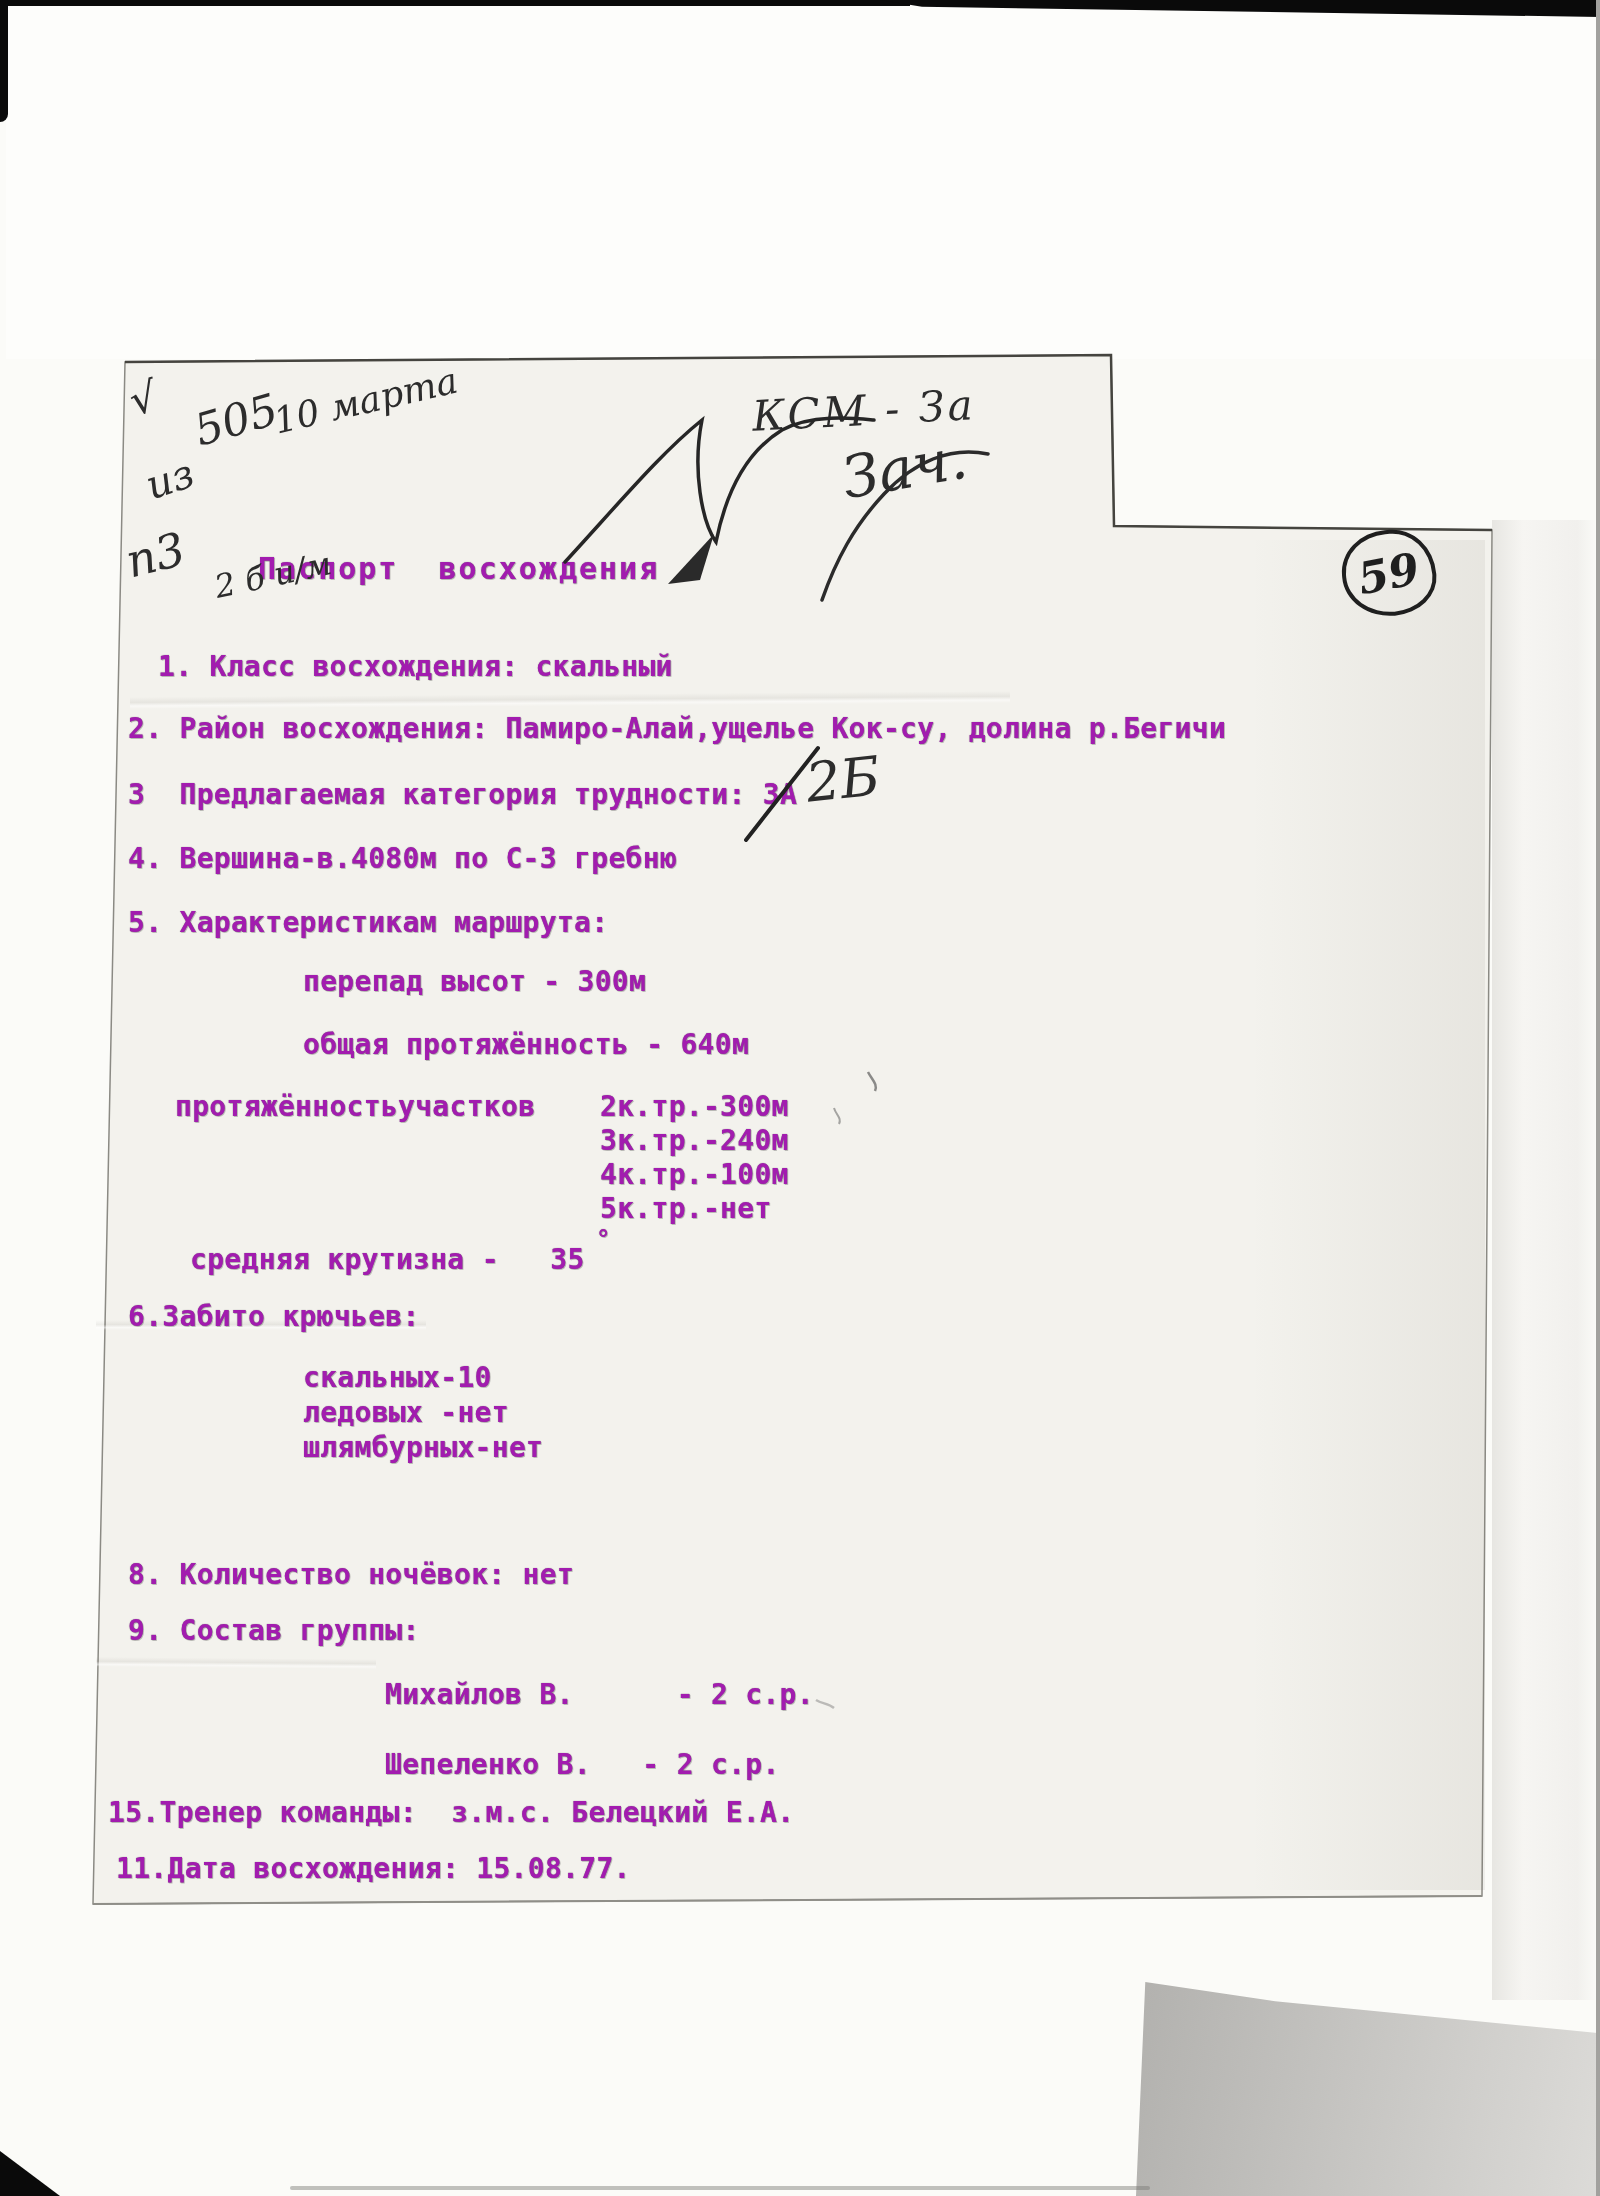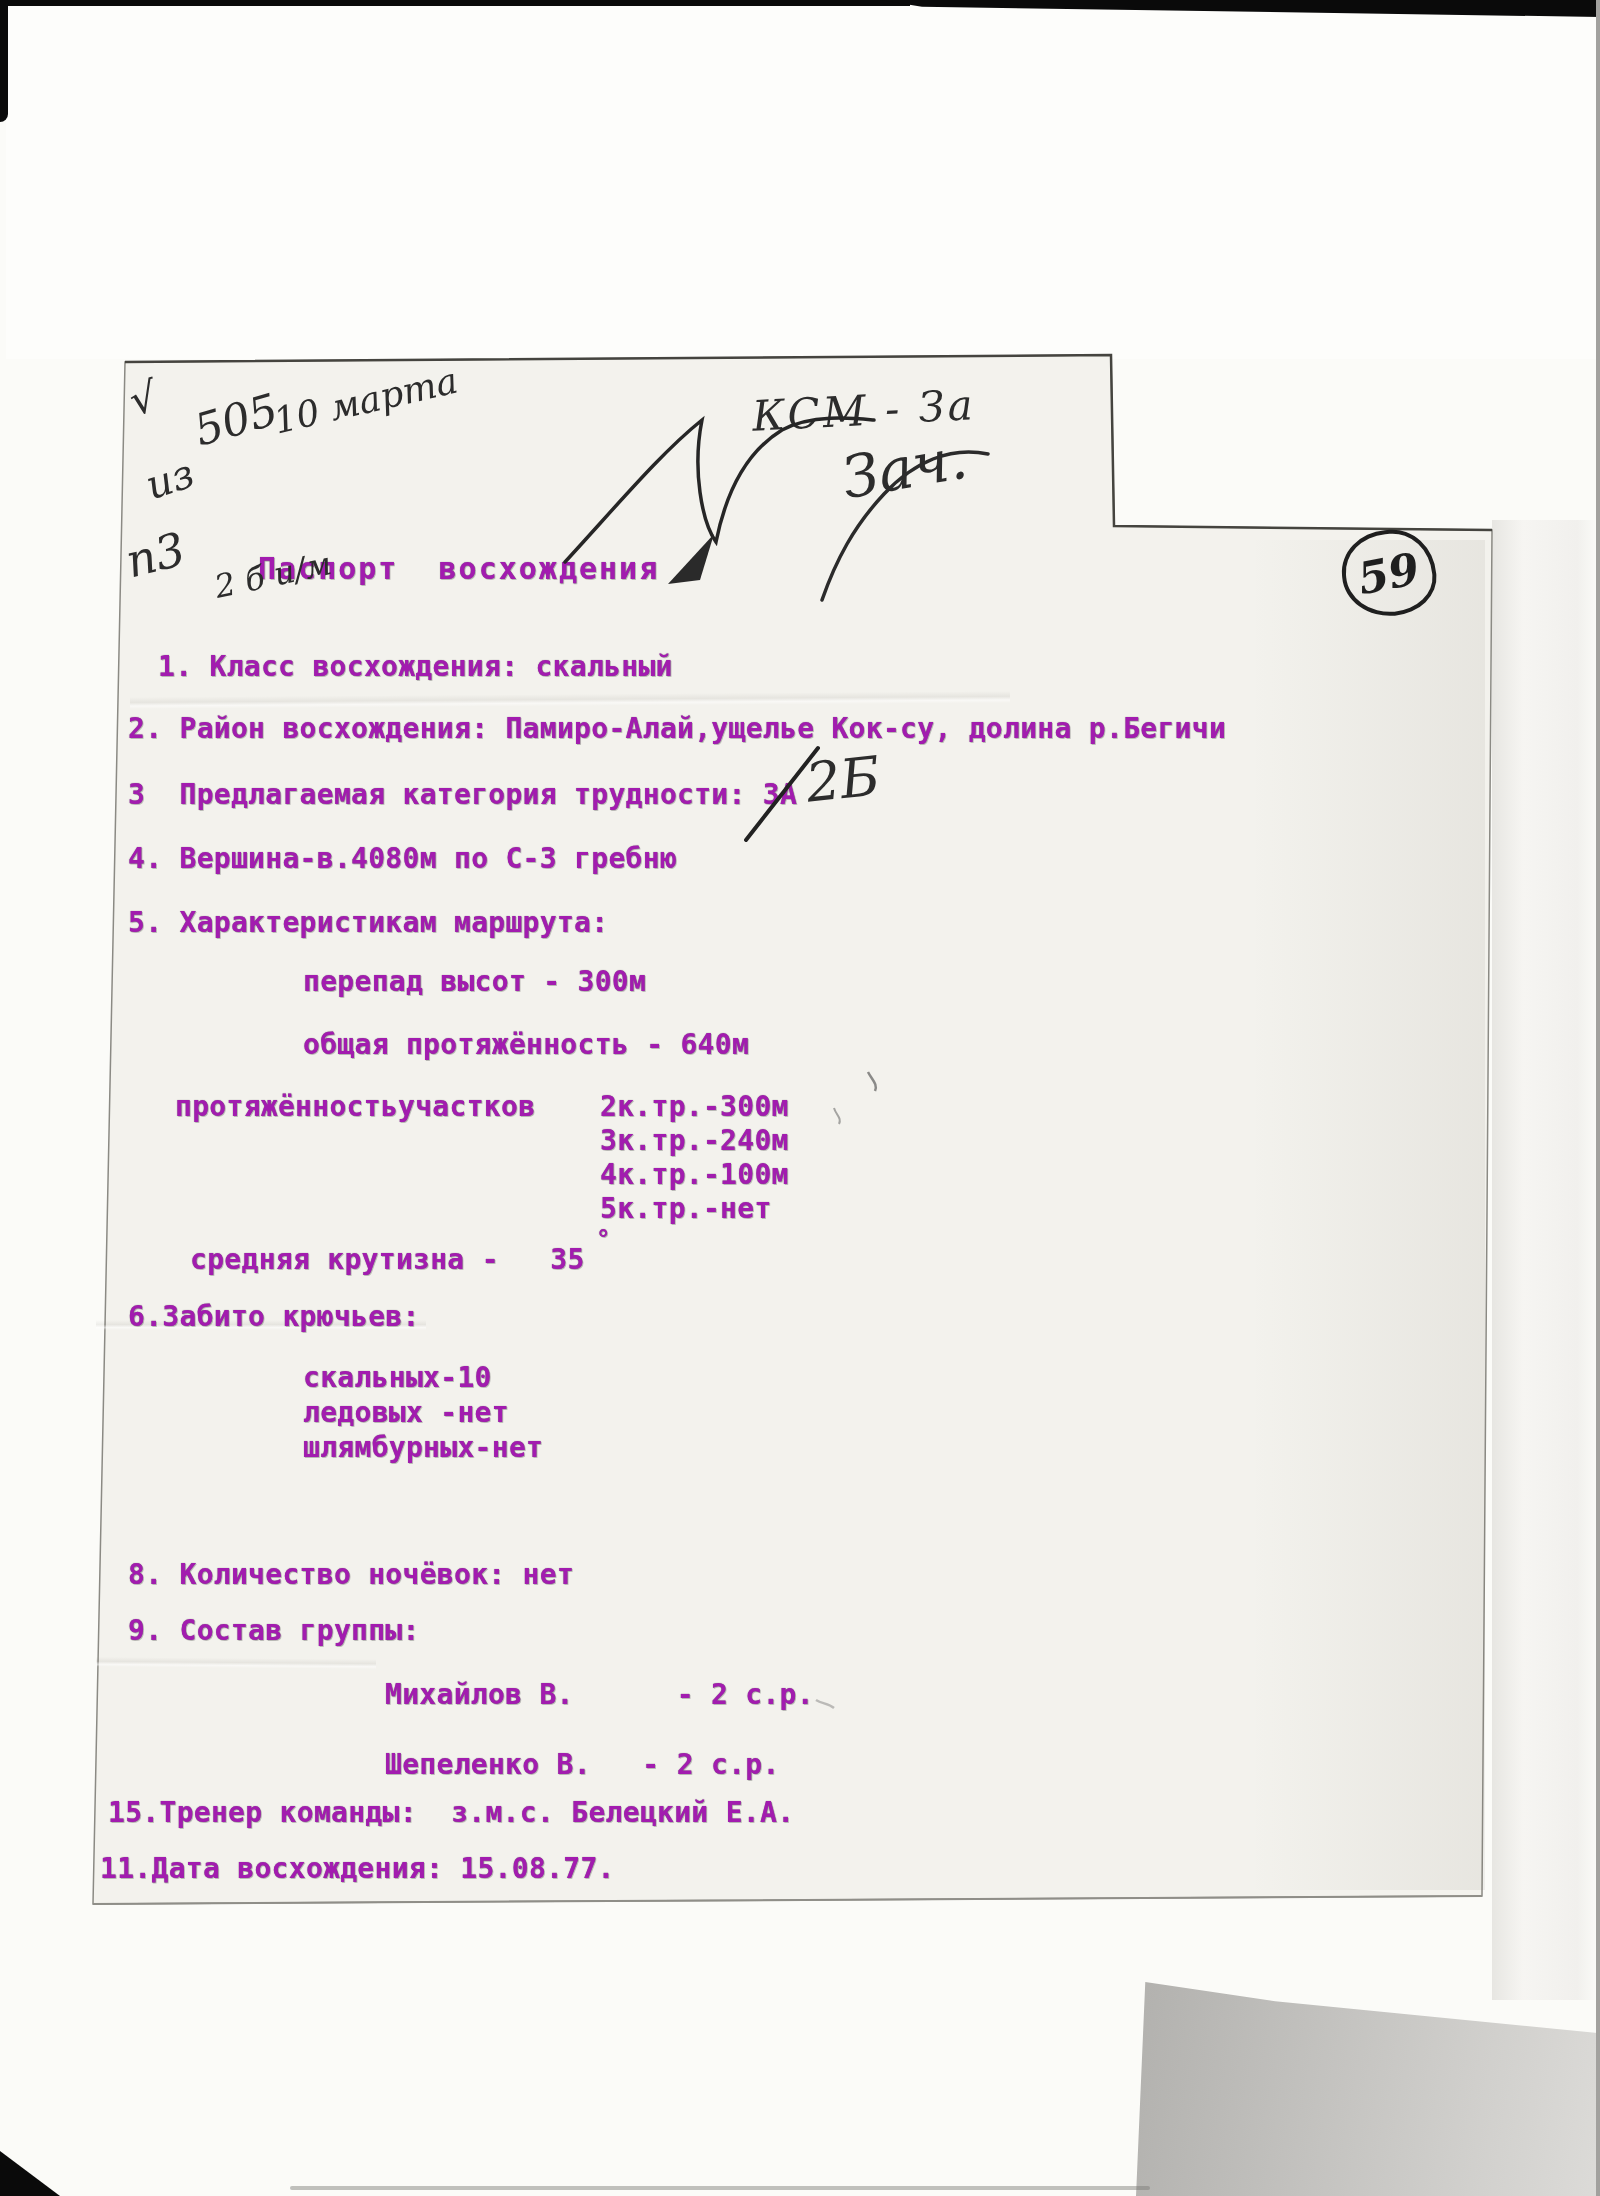--- a/index.html
+++ b/index.html
@@ -89,21 +89,21 @@
   <div class="t deg" style="left:596px;top:1222px;">°</div>
   <div class="t" style="left:128px;top:1300px;">6.Забито крючьев:</div>
   <div class="t blk6" style="left:303px;top:1360px;">скальных-10
 ледовых -нет
 шлямбурных-нет</div>
   <div class="t" style="left:128px;top:1558px;">8. Количество ночёвок: нет</div>
   <div class="t" style="left:128px;top:1614px;">9. Состав группы:</div>
   <div class="t" style="left:385px;top:1678px;">Михайлов В.      - 2 с.р.</div>
   <div class="t" style="left:385px;top:1748px;">Шепеленко В.   - 2 с.р.</div>
   <div class="t" style="left:108px;top:1796px;">15.Тренер команды:  з.м.с. Белецкий Е.А.</div>
-  <div class="t" style="left:100px;top:1852px;">11.Дата восхождения: 15.08.77.</div>
+  <div class="t" style="left:116px;top:1852px;">11.Дата восхождения: 15.08.77.</div>
 
   <div class="h" style="left:130px;top:374px;font-size:42px;transform:rotate(-12deg);">√</div>
   <div class="h" style="left:194px;top:394px;font-size:44px;transform:rotate(-16deg);">505</div>
   <div class="h" style="left:146px;top:456px;font-size:40px;transform:rotate(-18deg);">из</div>
   <div class="h" style="left:272px;top:380px;font-size:36px;transform:rotate(-13deg);">10 марта</div>
   <div class="h" style="left:126px;top:528px;font-size:46px;transform:rotate(-14deg);">п3</div>
   <div class="h" style="left:214px;top:556px;font-size:32px;transform:rotate(-12deg);">2 б и/м</div>
   <div class="h" style="left:752px;top:386px;font-size:42px;letter-spacing:3px;transform:rotate(-3deg);">КСМ - За</div>
   <div class="h" style="left:842px;top:434px;font-size:58px;transform:rotate(-10deg);">Зач.</div>
 

